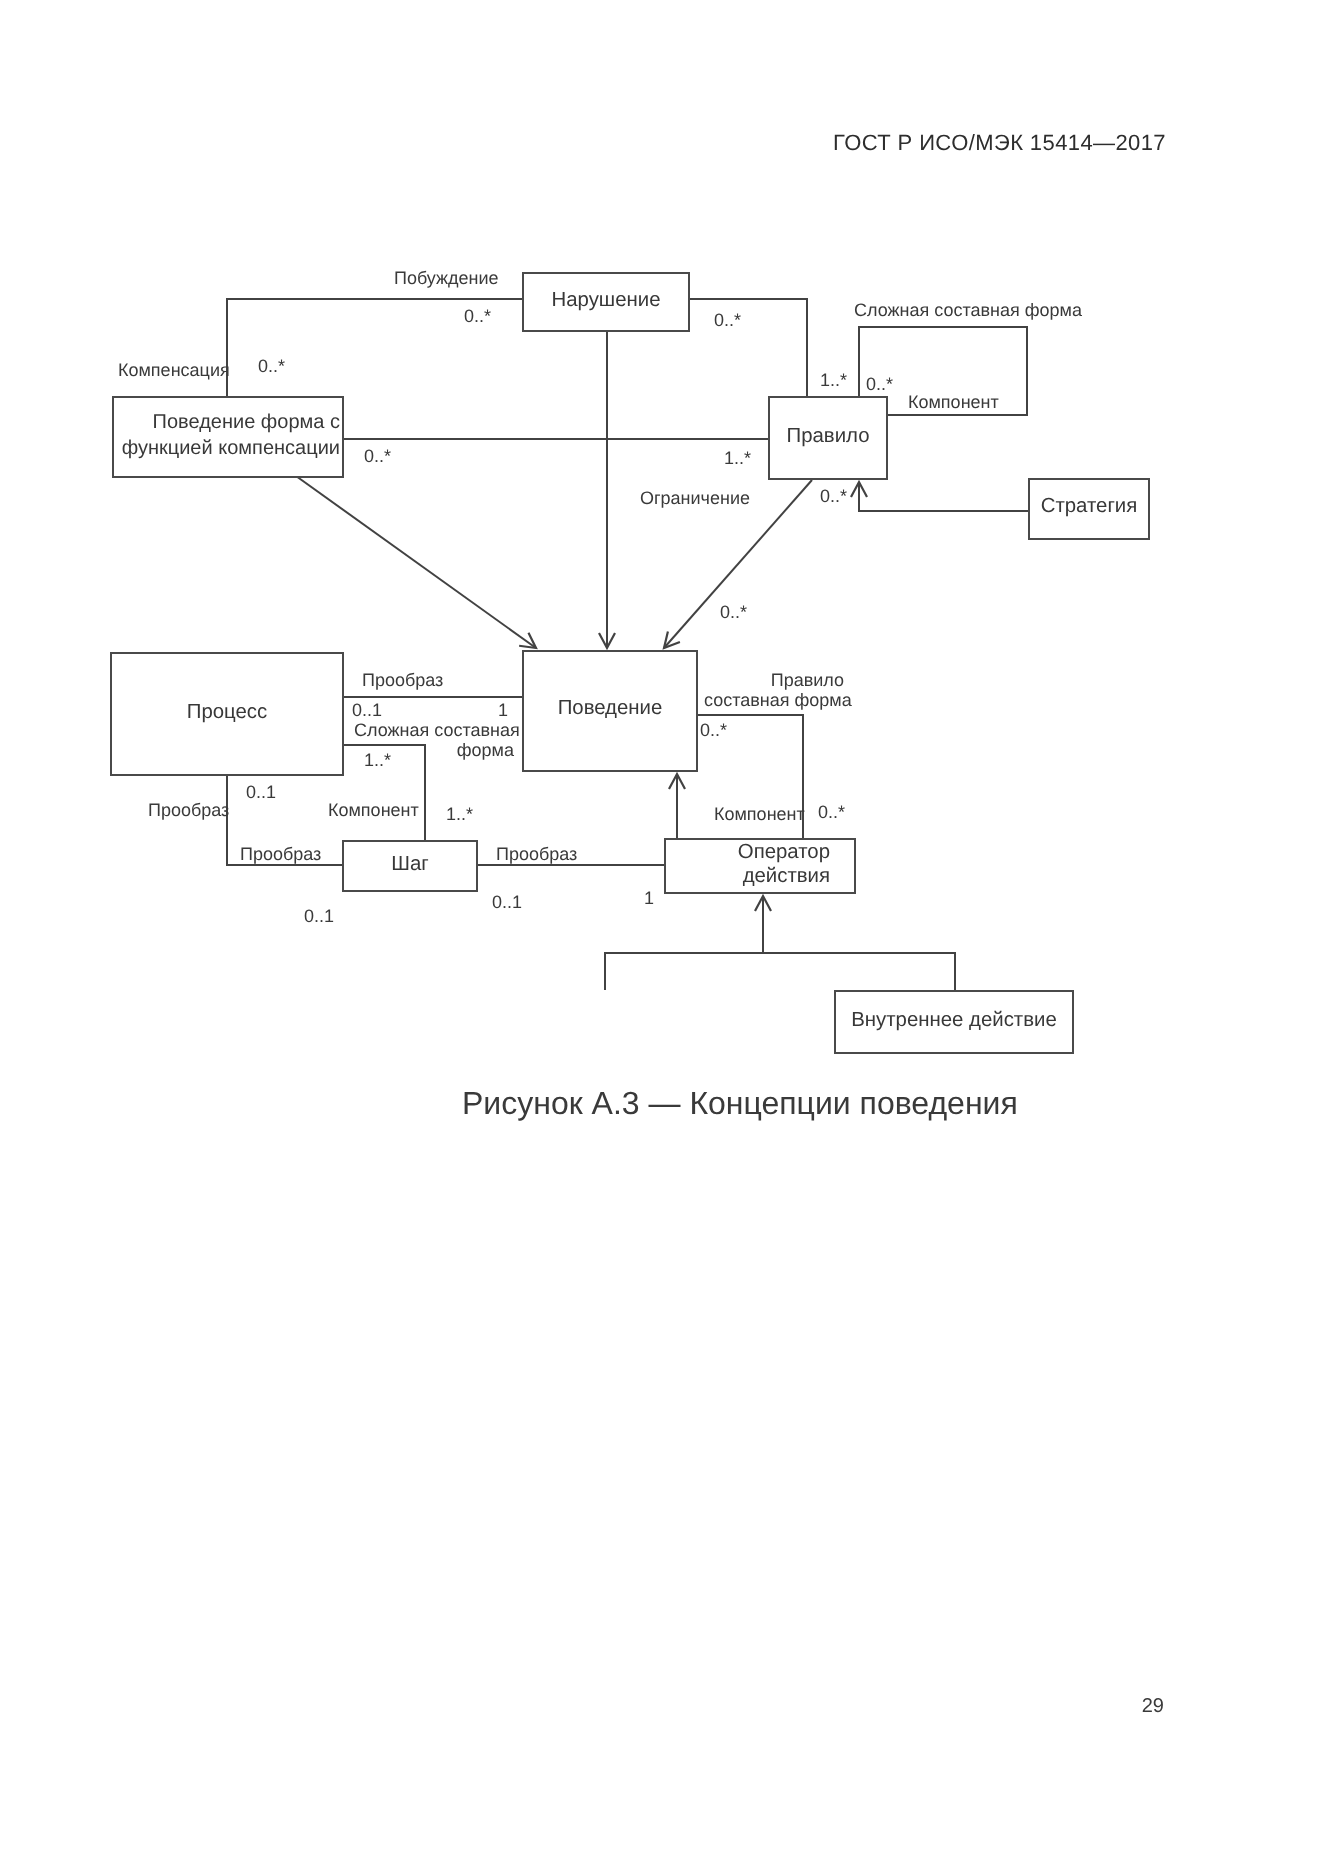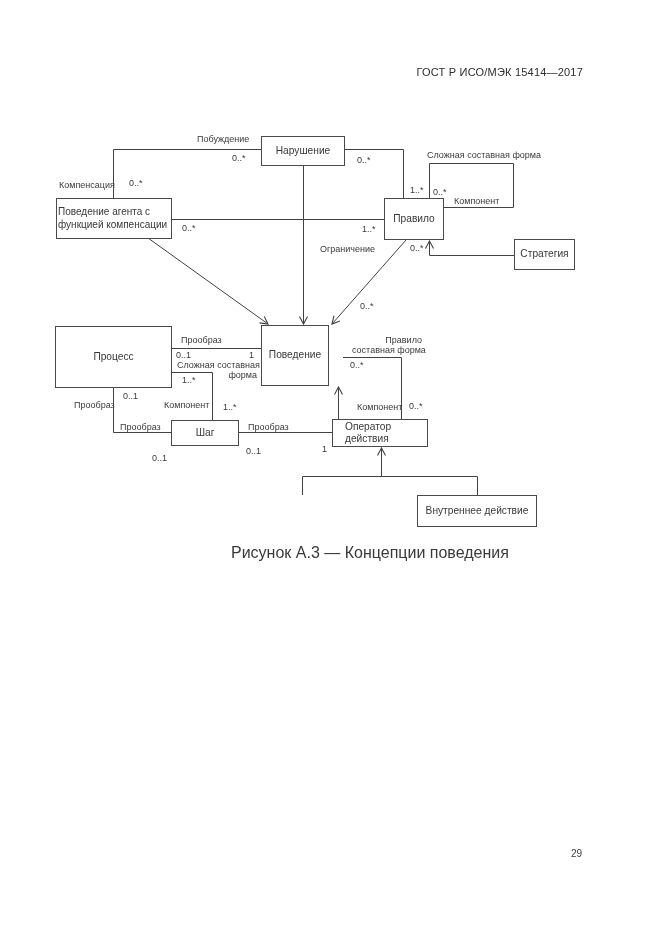--- a/index.html
+++ b/index.html
@@ -1,19 +1,19 @@
 <!DOCTYPE html>
 <html><head>
 <meta charset="utf-8">
 <style>
   *{margin:0;padding:0;box-sizing:border-box}
   html,body{width:661px;height:936px;background:#fff;font-family:"Liberation Sans",sans-serif;}
   .page{position:absolute;left:0;top:0;width:661px;height:936px;background:#fff;overflow:hidden}
   svg.lines{position:absolute;left:0;top:0;z-index:1}
-  .node{position:absolute;border:1px solid #4a4a4a;background:#fff;display:flex;align-items:center;justify-content:center;text-align:left;font-size:10.2px;color:#383838;line-height:1.22;z-index:2}
+  .node{position:absolute;border:1px solid #4a4a4a;background:#fff;display:flex;align-items:center;justify-content:center;text-align:right;font-size:10.2px;color:#383838;line-height:1.22;z-index:2}
   .node span{display:block}
   .lbl{position:absolute;font-size:9px;color:#3a3a3a;white-space:nowrap;z-index:3;line-height:1.12}
   .mult{position:absolute;font-size:9px;color:#3a3a3a;white-space:nowrap;z-index:3}
   .header{position:absolute;top:66px;right:78px;font-weight:normal;font-size:11px;color:#2d2d2d;letter-spacing:.2px}
   .caption{position:absolute;top:544px;left:231px;font-size:16px;color:#3a3a3a}
   .pagenum{position:absolute;top:848px;right:79px;font-size:10px;color:#3a3a3a}
 </style>
 </head>
 <body>
 
@@ -44,32 +44,32 @@
       <polyline points="343,357.5 401.5,357.5 401.5,419"></polyline>
       <polyline points="302.5,495 302.5,476.5 477.5,476.5 477.5,495"></polyline>
       <line x1="381.5" y1="476" x2="381.5" y2="448" marker-end="url(#arr)"></line>
     </g>
   </svg>
 
   <div class="node" style="left:261px;top:136px;width:84px;height:30px">
       <span>Нарушение</span>
     </div>
   <div class="node" style="left:56px;top:198px;width:116px;height:41px;font-size:10px">
-      <span style="width:112px">Поведение агента с функцией компенсации</span>
+      <span style="width:112px">Поведение форма с функцией компенсации</span>
     </div>
   <div class="node" style="left:384px;top:198px;width:60px;height:42px">
       <span>Правило</span>
     </div>
   <div class="node" style="left:514px;top:239px;width:61px;height:31px">
       <span>Стратегия</span>
     </div>
   <div class="node" style="left:55px;top:326px;width:117px;height:62px">
       <span>Процесс</span>
     </div>
-  <div class="node" style="left:261px;top:325px;width:68px;height:61px">
+  <div class="node" style="left:261px;top:325px;width:88px;height:61px">
       <span>Поведение</span>
     </div>
   <div class="node" style="left:171px;top:420px;width:68px;height:26px">
       <span>Шаг</span>
     </div>
   <div class="node" style="left:332px;top:419px;width:96px;height:28px">
       <span style="width:70px">Оператор действия</span>
     </div>
   <div class="node" style="left:417px;top:495px;width:120px;height:32px">
       <span>Внутреннее действие</span>

